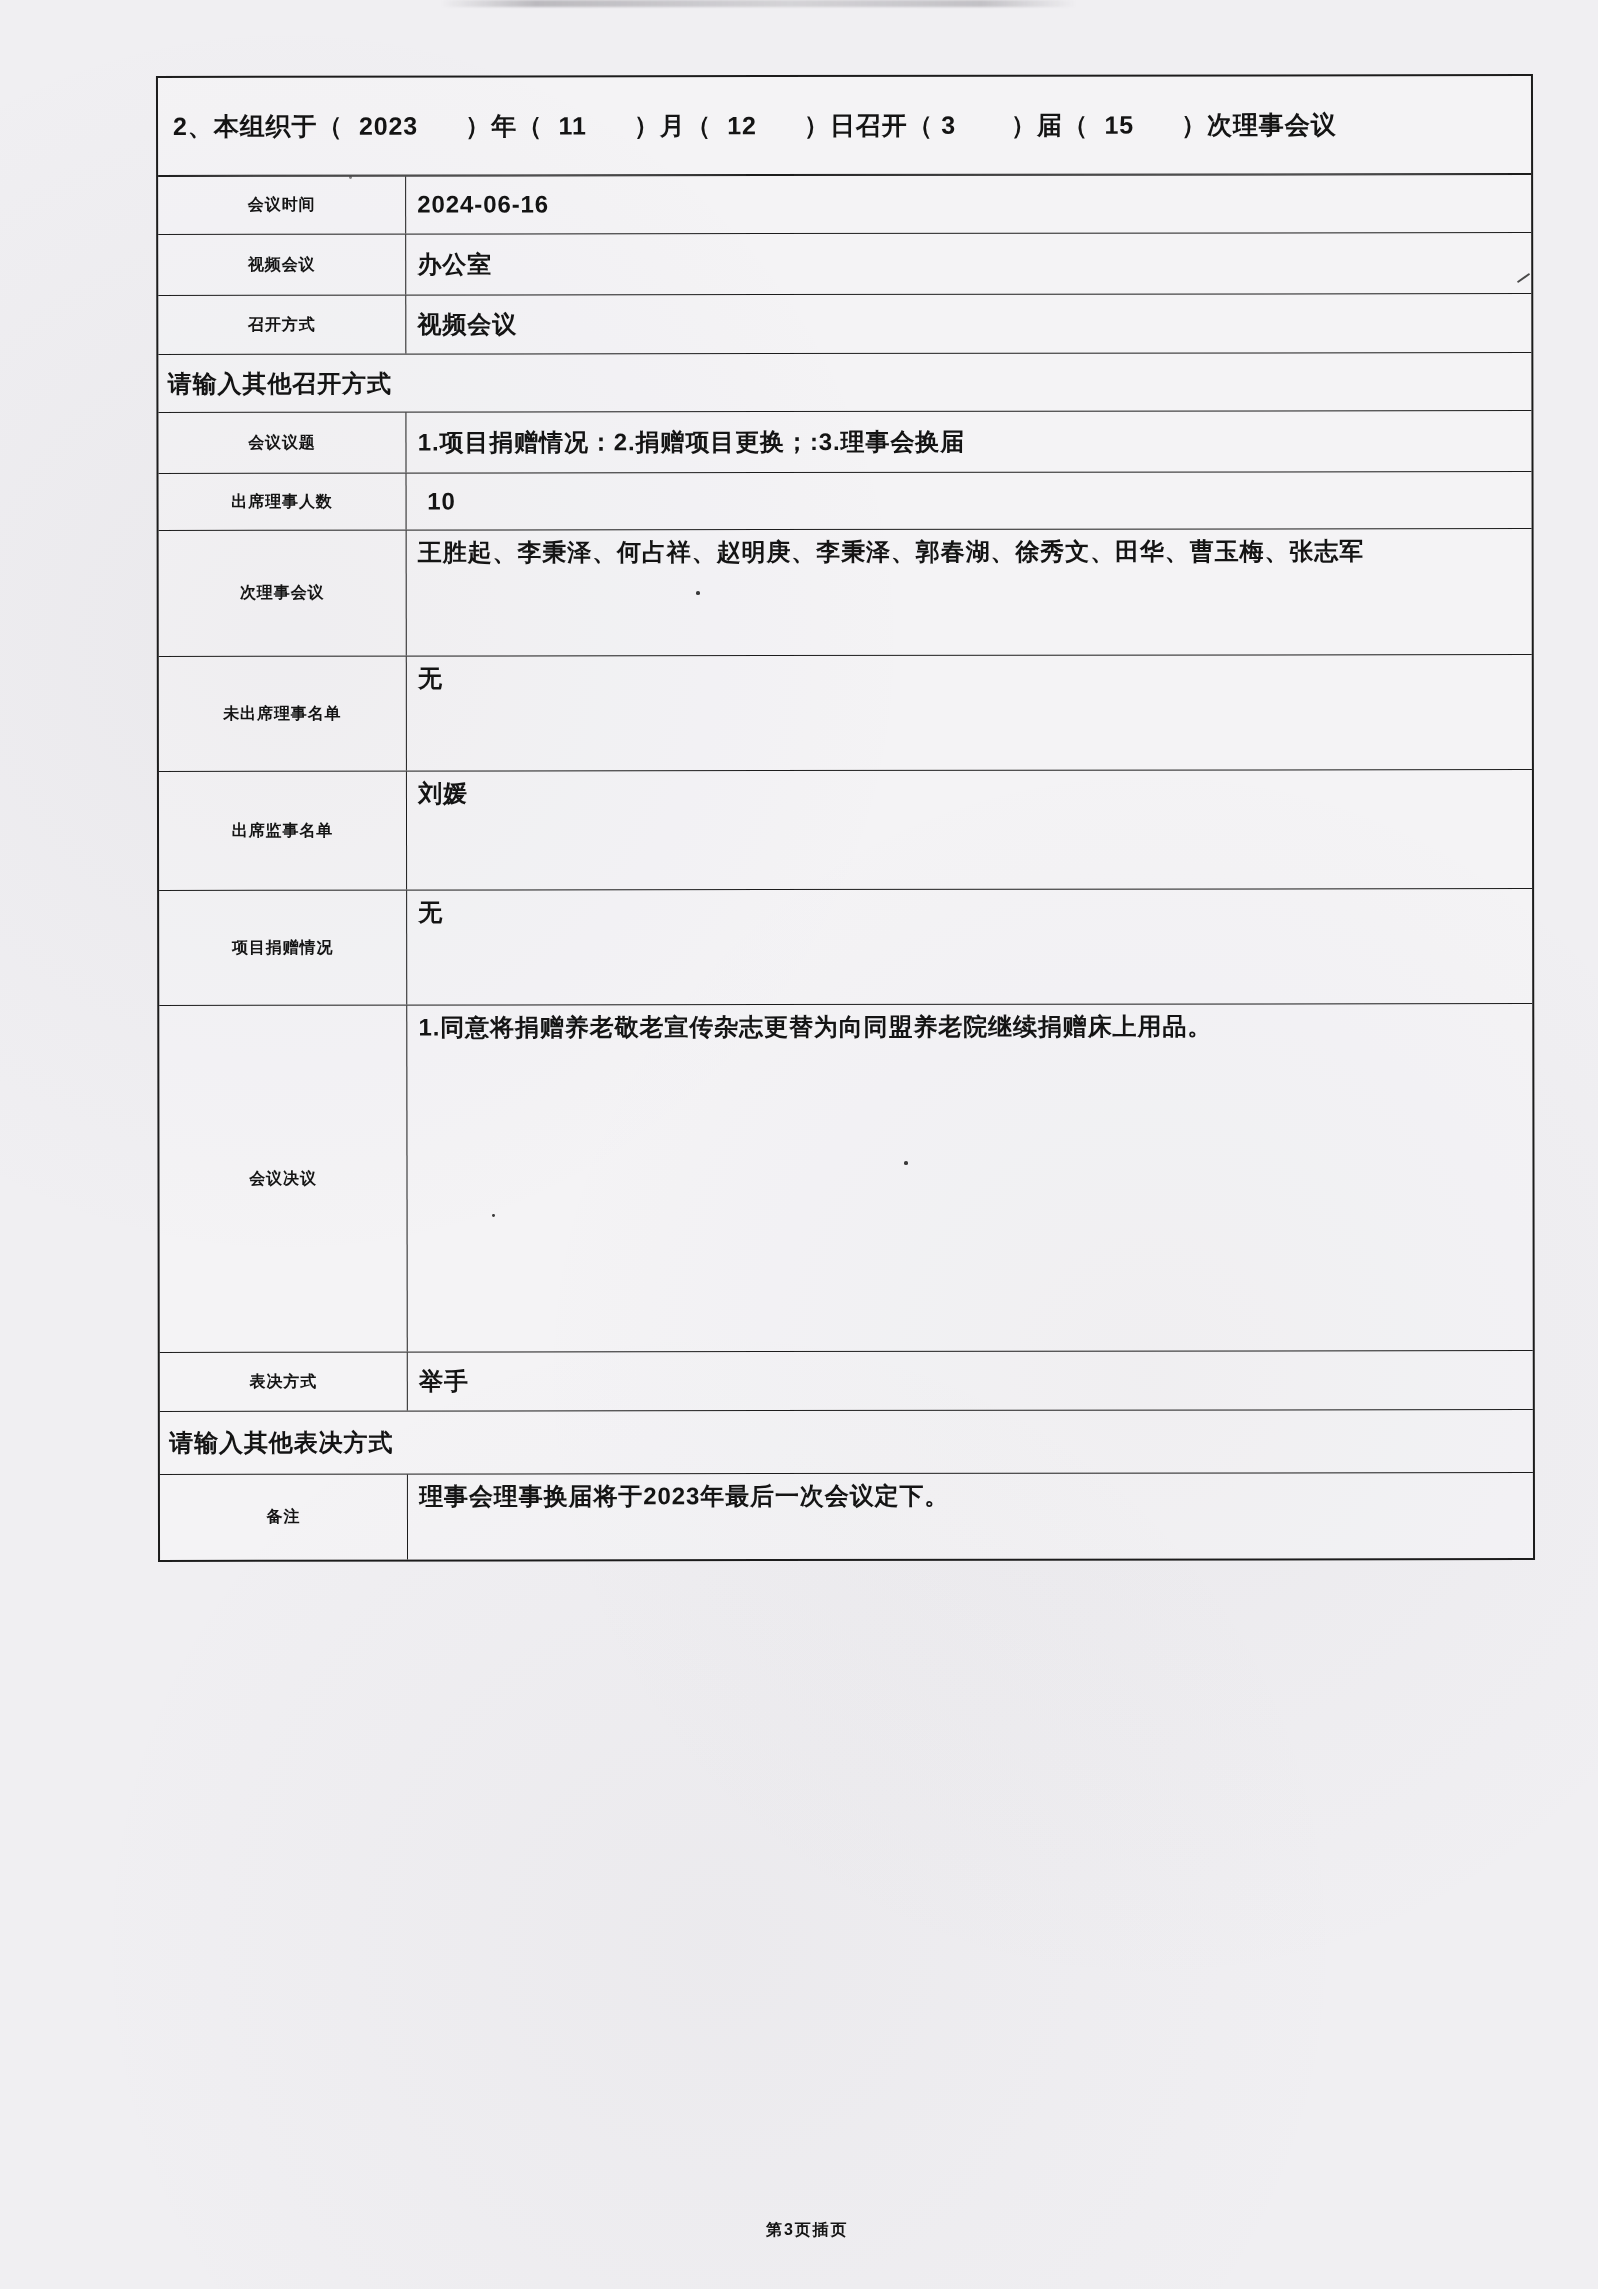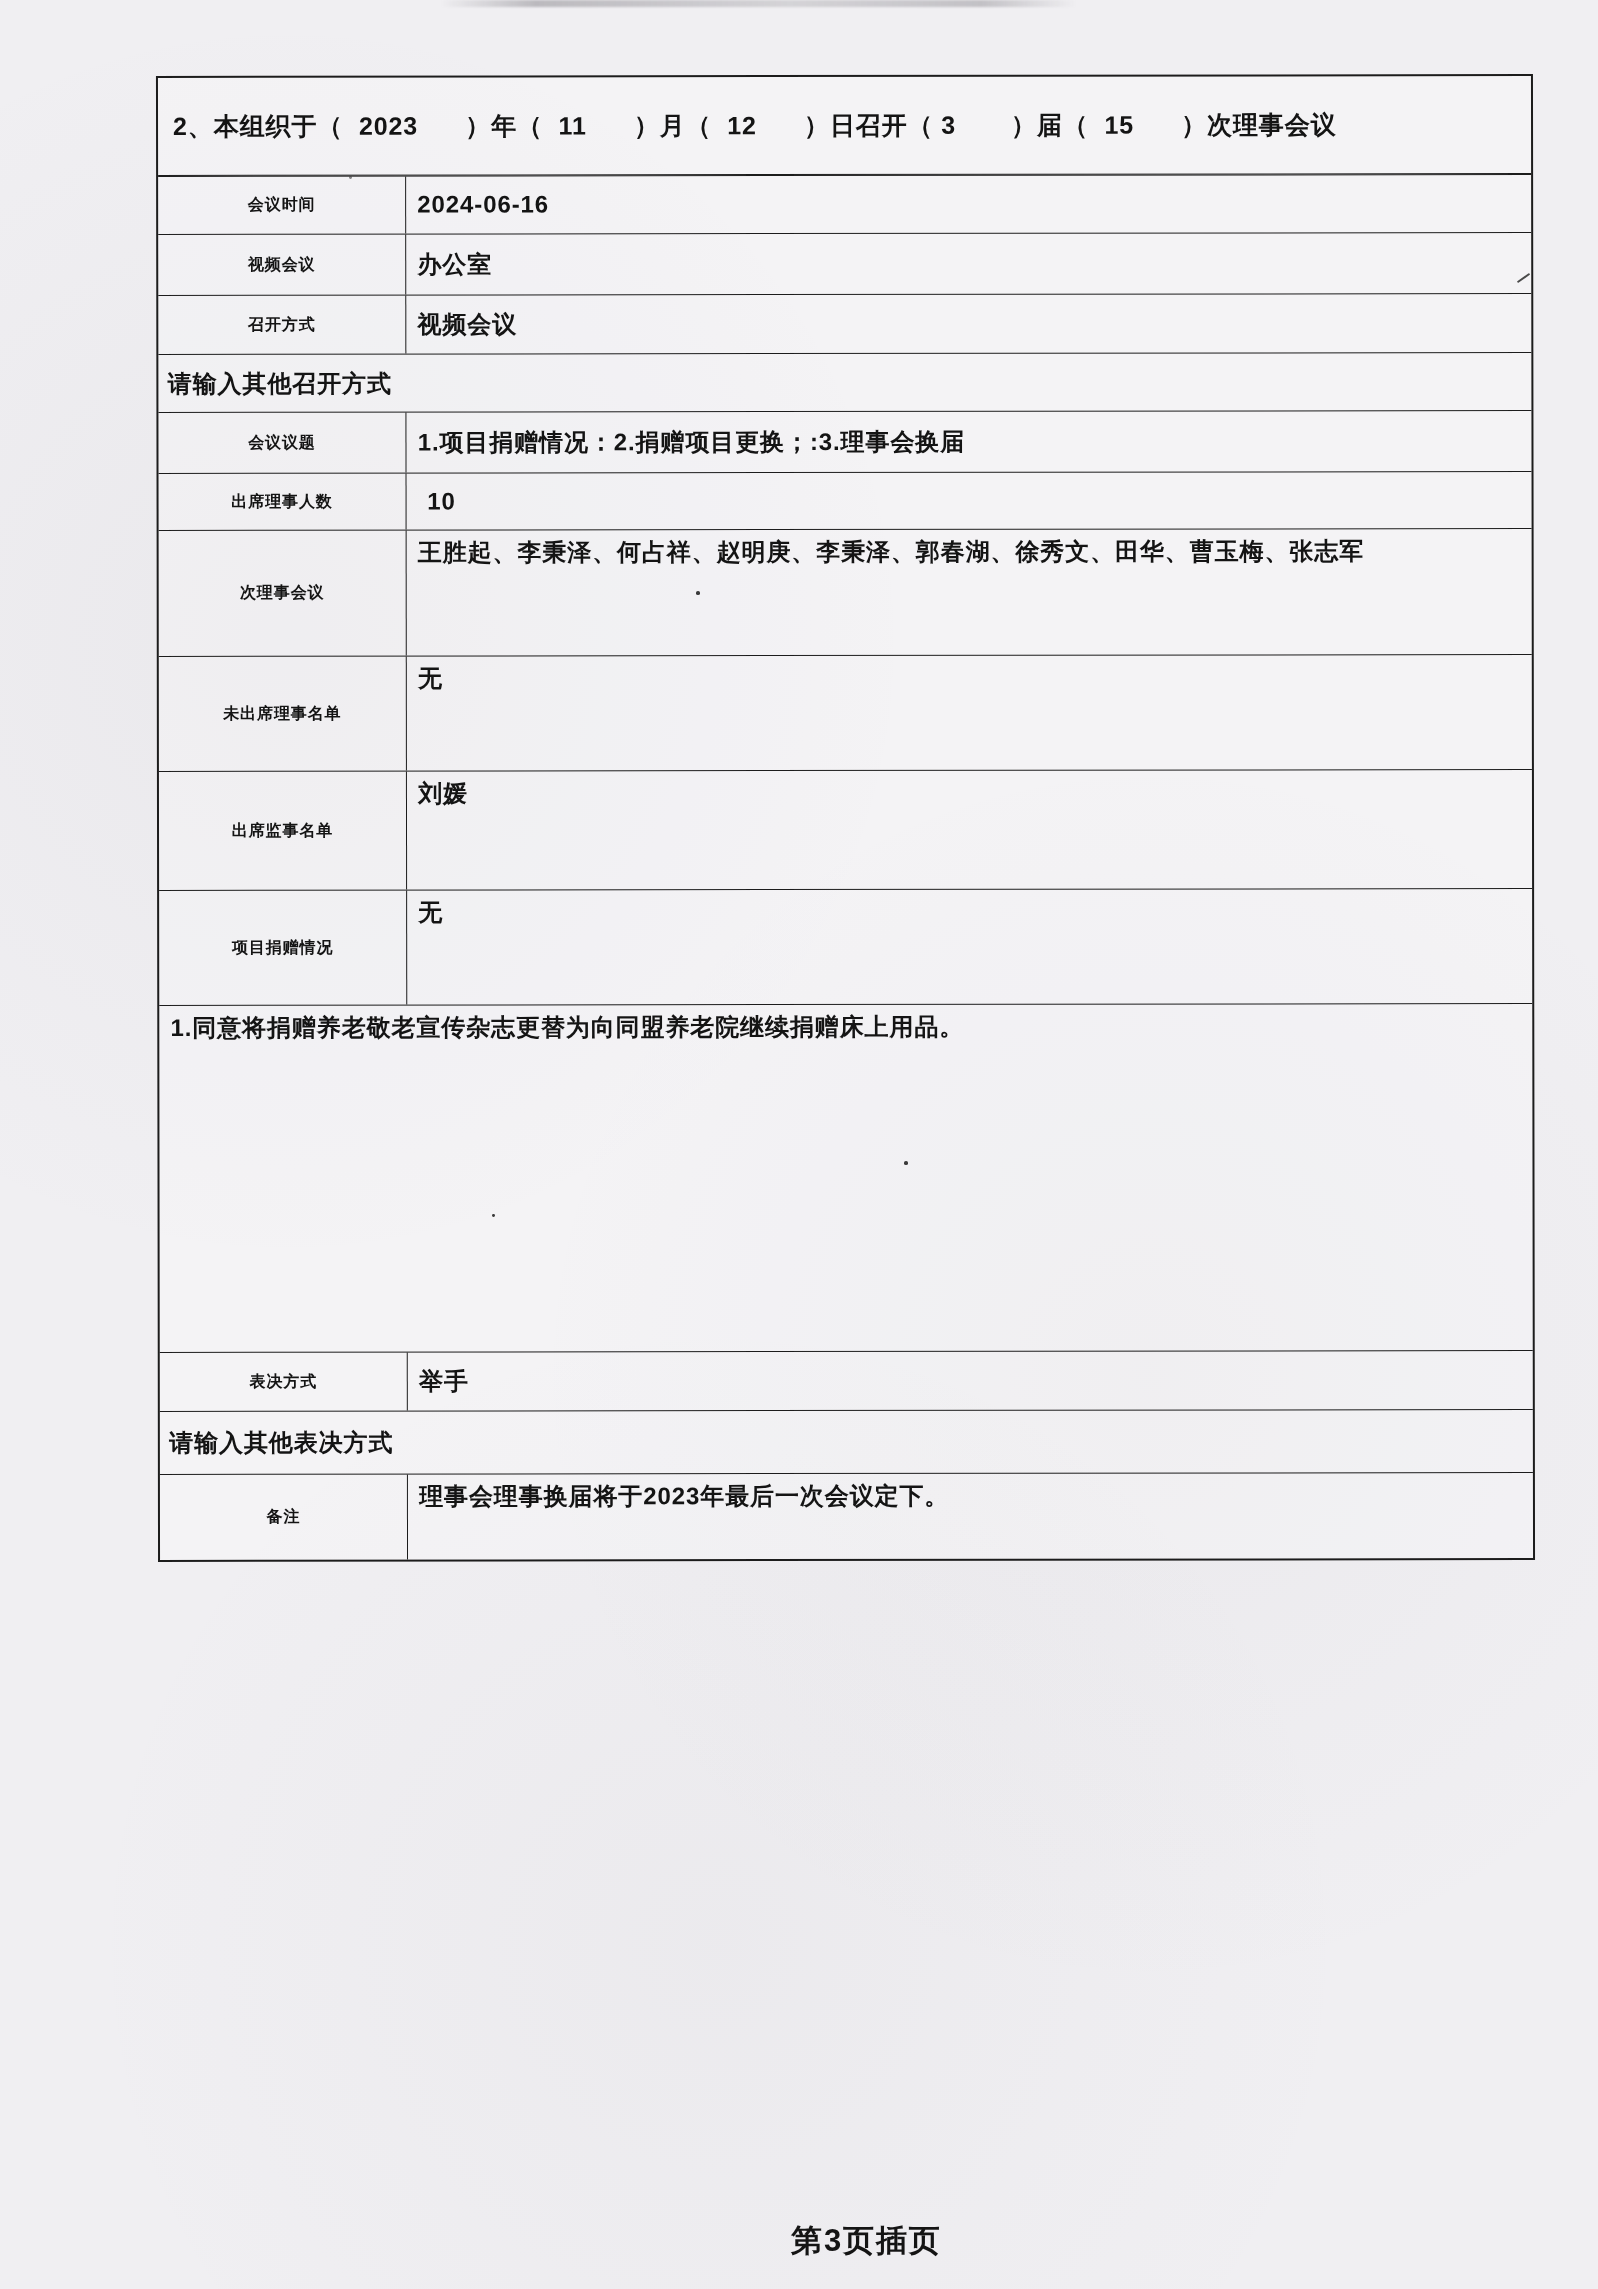--- a/index.html
+++ b/index.html
@@ -47,22 +47,22 @@
     line-height:1.35;
   }
   .v-center{align-items:center;}
   .v-top{align-items:flex-start;padding-top:5.6px;}
   .full-cell{
     flex:1;display:flex;align-items:center;padding-left:9.4px;
     font-size:24px;font-weight:700;letter-spacing:0.9px;
   }
   .num-pad{padding-left:20.6px;}
   .footer{
-    position:absolute;left:791px;top:2220px;
-    font-size:31px;font-weight:700;letter-spacing:1.9px;
+    position:absolute;left:766px;top:2220px;
+    font-size:16px;font-weight:700;letter-spacing:1.9px;
   }
   .speck{position:absolute;background:#3a3a3a;border-radius:50%;}
   .speck.s1{left:696px;top:591px;width:3.7px;height:3.7px;}
   .speck.s2{left:904px;top:1161px;width:3.7px;height:3.7px;}
   .speck.s3{left:492px;top:1214px;width:2.8px;height:2.8px;}
   .speck.s5{left:349px;top:176px;width:2.8px;height:2.8px;opacity:.6;}
   .slash{
     position:absolute;left:1516px;top:277px;width:15px;height:1.9px;
     background:#4a4a4a;transform:rotate(-35deg);border-radius:1.9px;
   }
@@ -122,20 +122,21 @@
     <div class="label-cell">出席监事名单</div>
     <div class="value-cell v-top">刘媛</div>
   </div>
 
   <div class="row" style="height:115px">
     <div class="label-cell">项目捐赠情况</div>
     <div class="value-cell v-top">无</div>
   </div>
 
   <div class="row" style="height:347px">
+    <div class="label-cell">会议决议</div>
     <div class="value-cell v-top">1.同意将捐赠养老敬老宣传杂志更替为向同盟养老院继续捐赠床上用品。</div>
   </div>
 
   <div class="row" style="height:59px">
     <div class="label-cell">表决方式</div>
     <div class="value-cell v-center">举手</div>
   </div>
 
   <div class="row" style="height:63px">
     <div class="full-cell">请输入其他表决方式</div>

